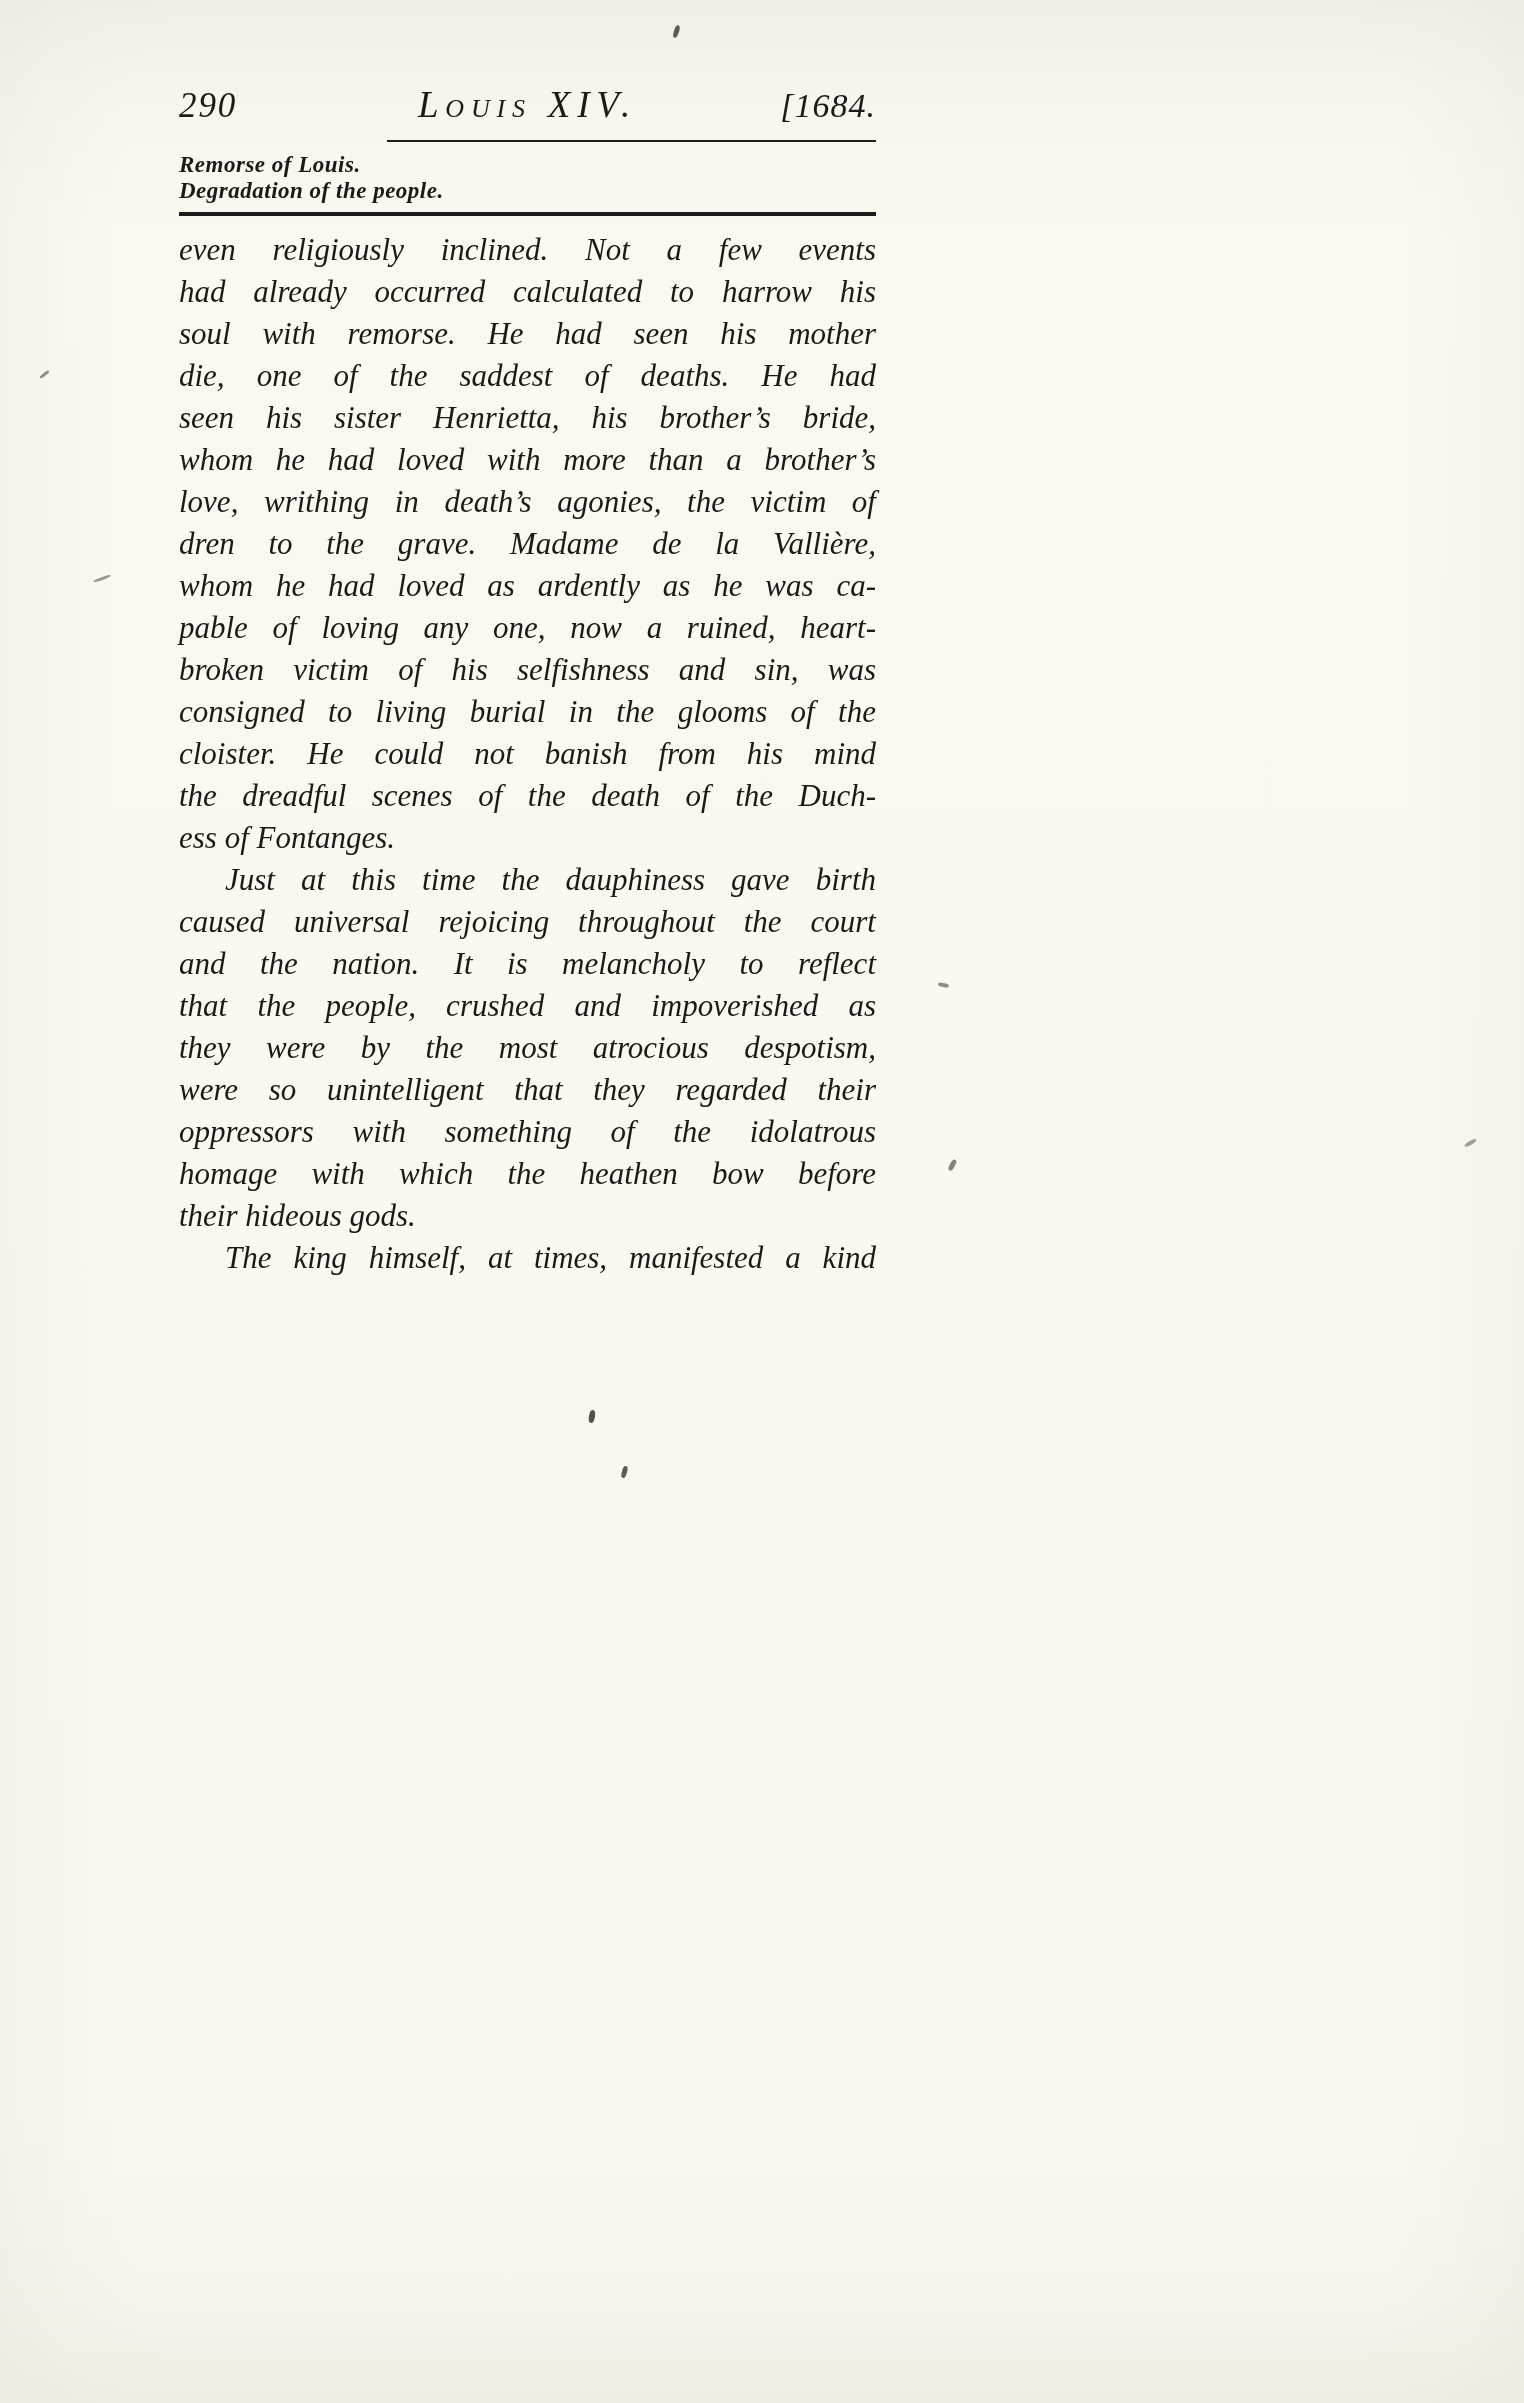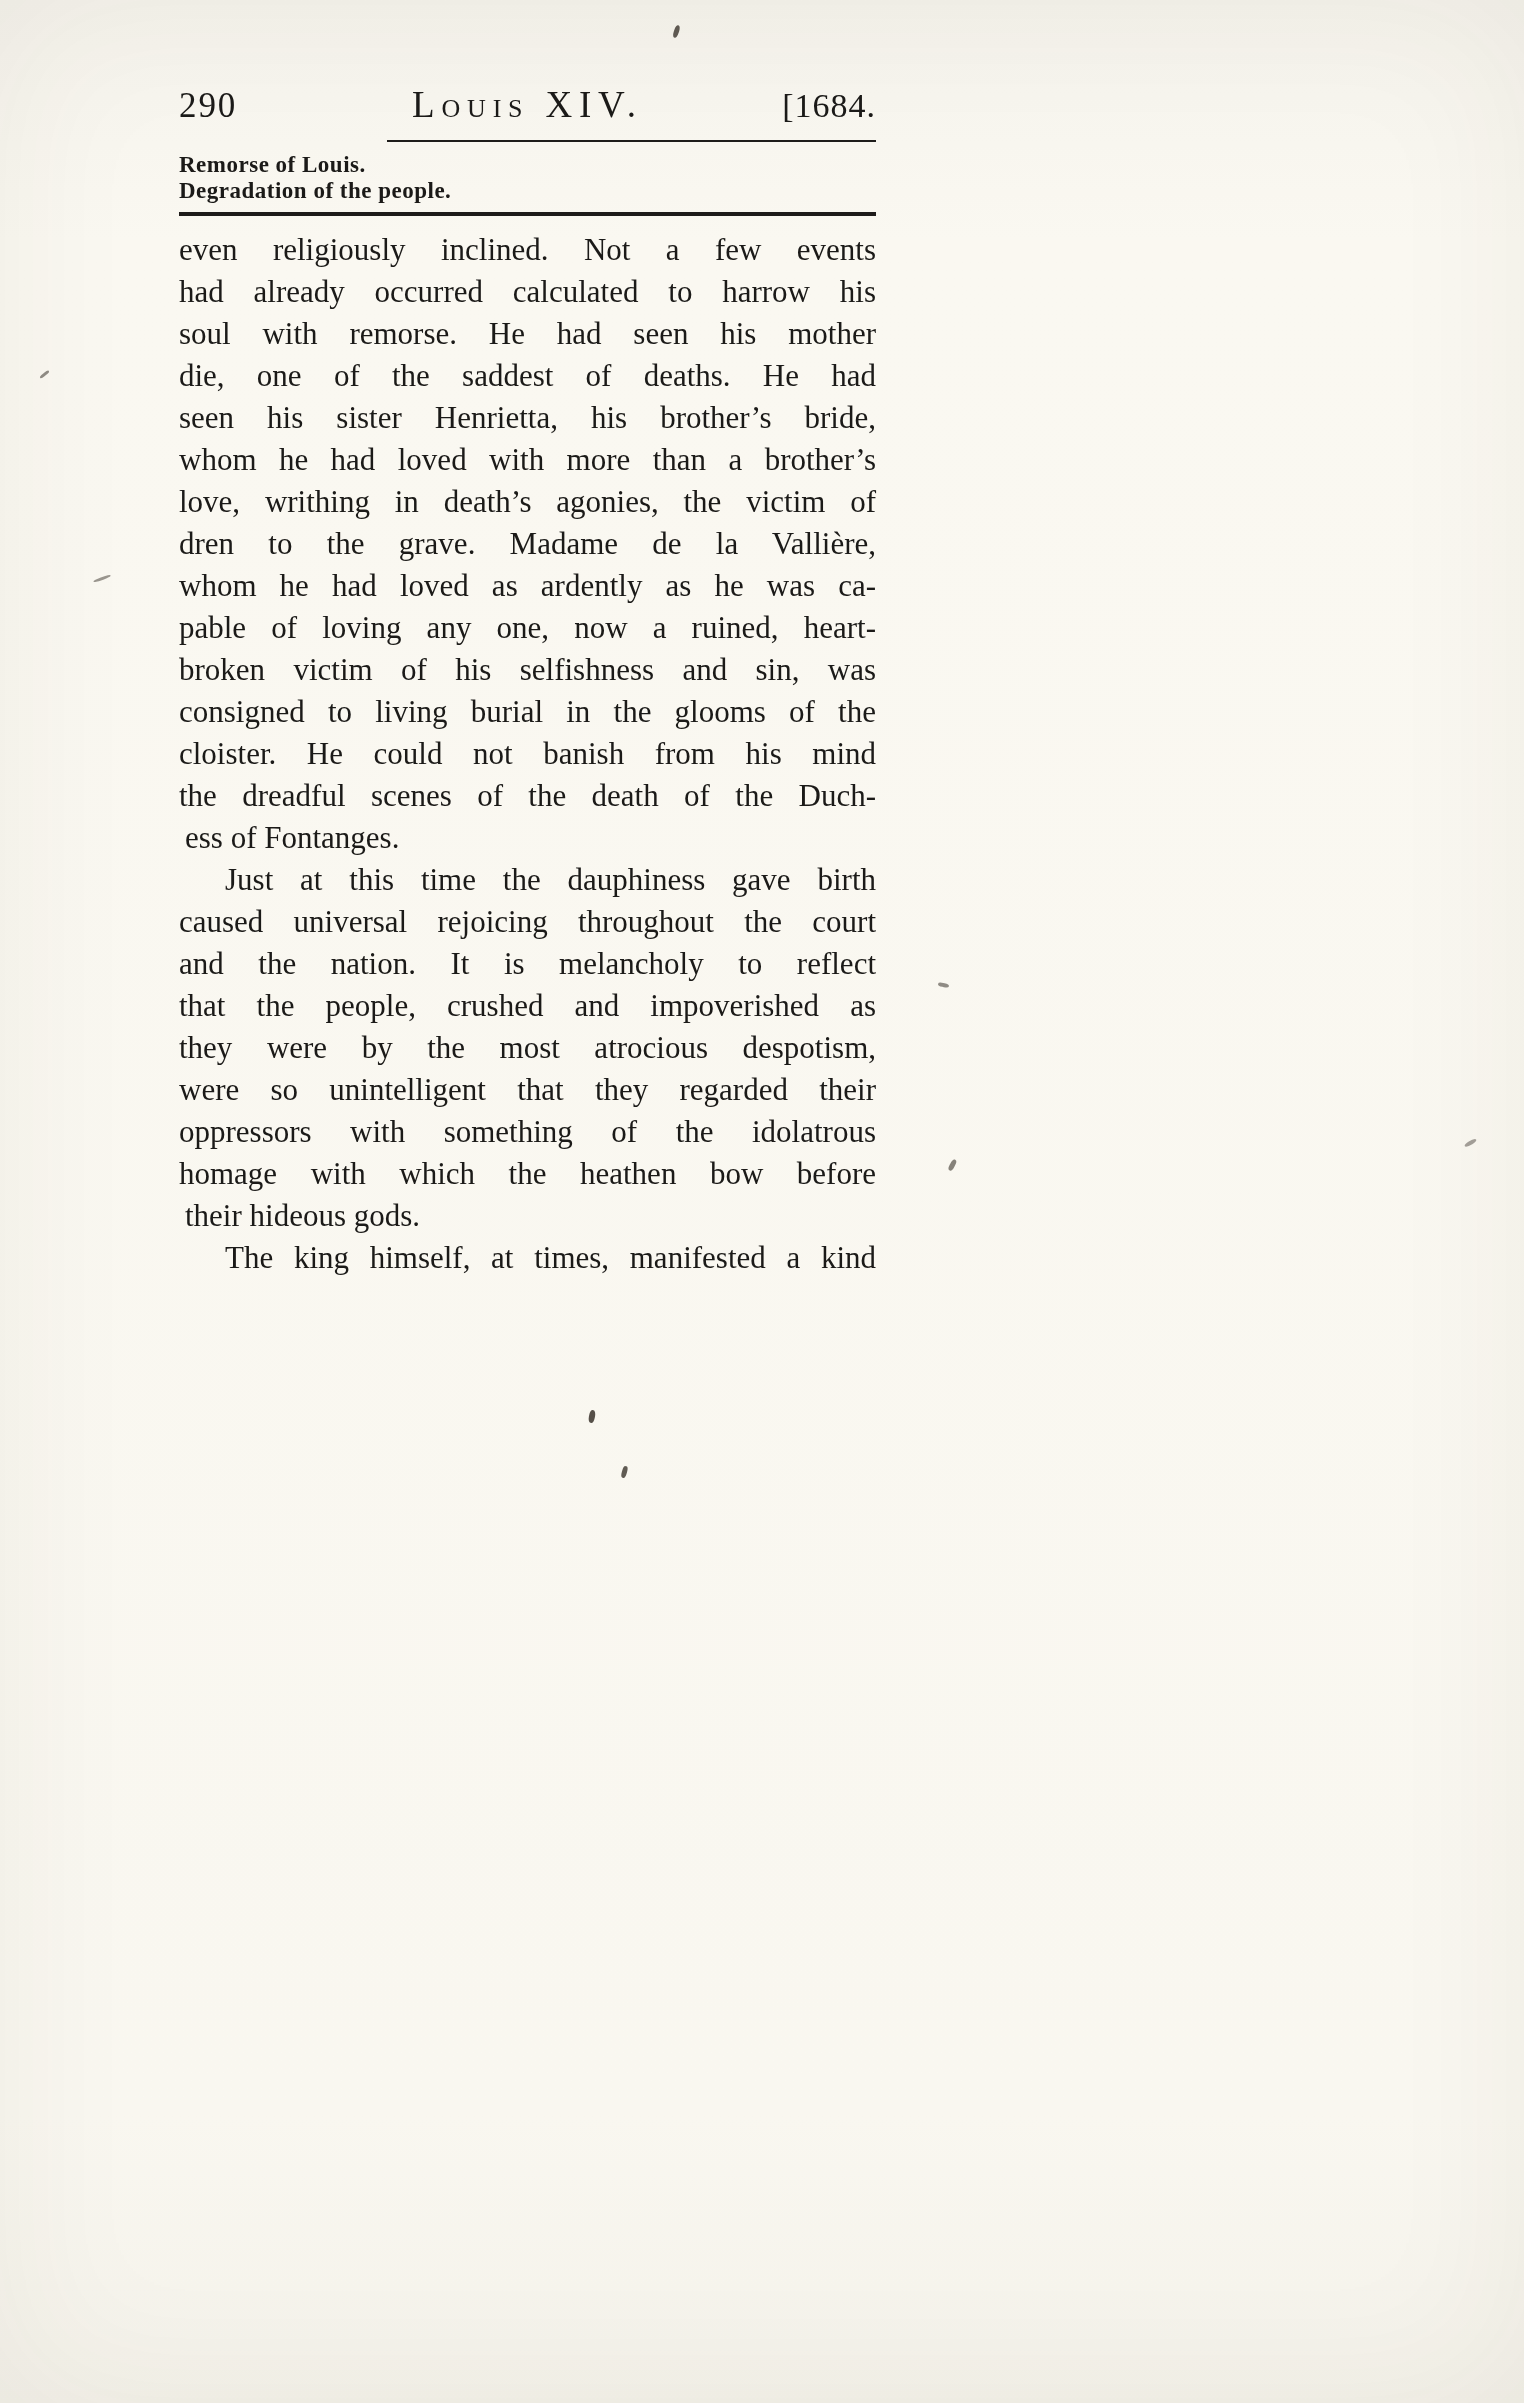--- a/index.html
+++ b/index.html
@@ -9,20 +9,21 @@
   }
   .page {
     position: relative;
     width: 1525px;
     height: 2403px;
     background: linear-gradient(180deg, #f5f3ec 0%, #faf8f1 10%, #f9f7f0 88%, #f4f2ea 100%);
     box-shadow: inset 0 0 154px rgba(60,50,30,0.06);
     font-family: "Liberation Serif", "DejaVu Serif", serif;
     color: #1b1a18;
     overflow: hidden;
+    font-style: italic;
   }
   .text-block {
     position: absolute;
     left: 179px;
     top: 83px;
     width: 697px;
   }
   .header-row {
     display: grid;
     grid-template-columns: 1fr auto 1fr;
@@ -73,21 +74,20 @@
     font-size: 31px;
     line-height: 42px;
   }
   .line {
     text-align: justify;
     text-align-last: justify;
     text-justify: inter-word;
   }
   .line.para-end {
     text-align-last: left;
-    margin-left: 6px;
   }
   .para.indented .line:first-child {
     text-indent: 46px;
   }
   
   .speck {
     position: absolute;
     background: #39332c;
     border-radius: 45%;
   }

